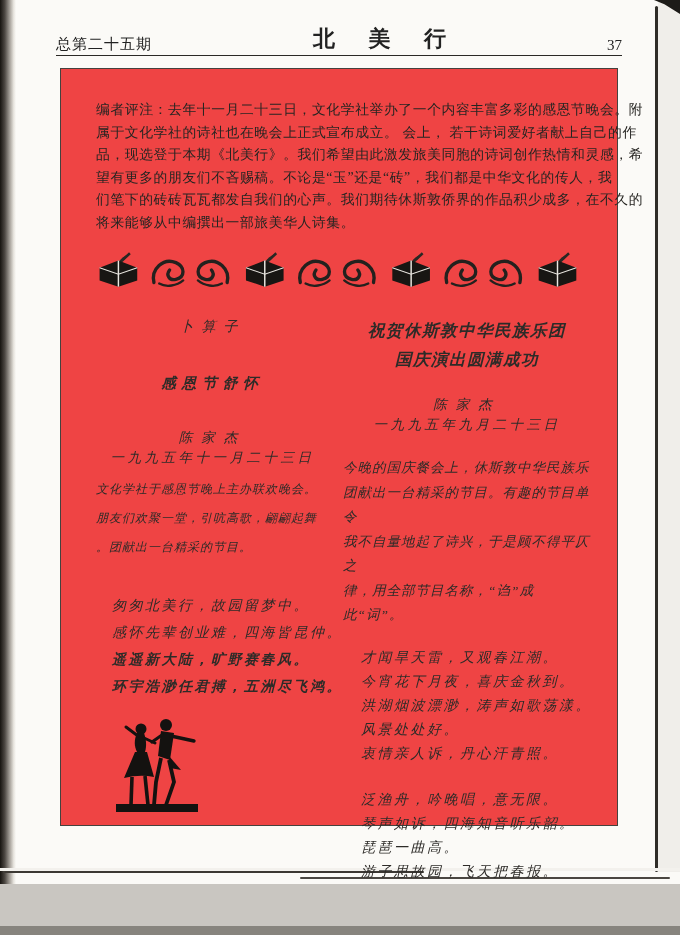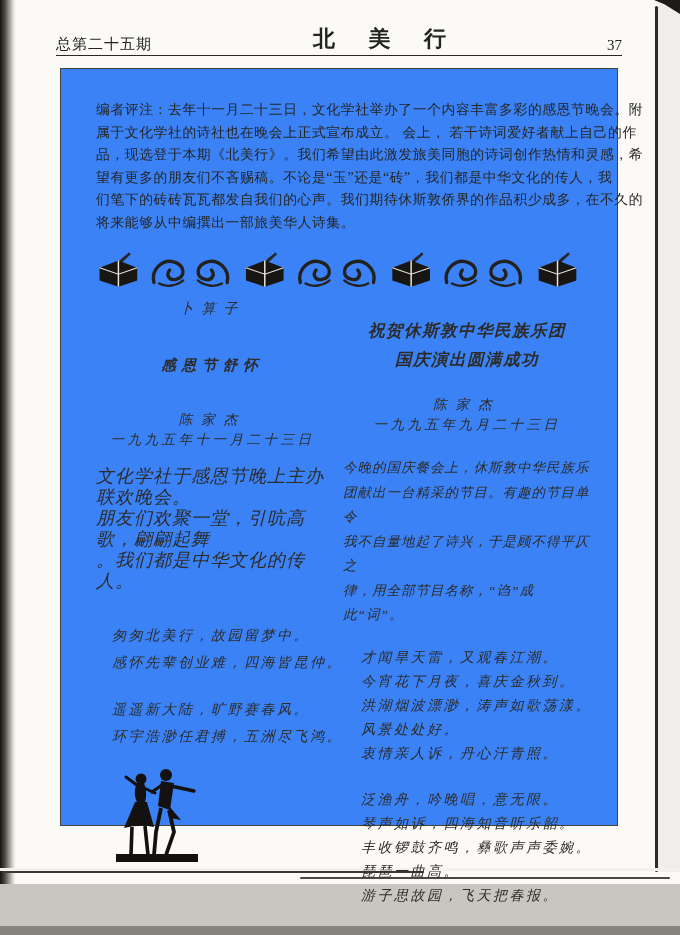--- a/index.html
+++ b/index.html
@@ -43,21 +43,21 @@
   }
   .issue{font-size:15px;letter-spacing:1px;}
   .jtitle{font-size:22px;letter-spacing:14px;font-weight:600;margin-left:14px;}
   .pageno{font-size:15px;}
 
   
   .frame{
     position:absolute;left:60px;top:68px;width:558px;height:758px;
     border:1.5px solid #45423e;
     box-sizing:border-box;
-    background:#3b82f6;
+    background:#ef4444;
   }
   .editor-note{
     margin:30px 34px 0 35px;
     font-size:13.8px;line-height:22.5px;letter-spacing:0.6px;
     color:#262522;
   }
   .editor-note div{white-space:nowrap;}
 
   .divider{
     margin:14px auto 0 auto;width:500px;text-align:center;
@@ -65,31 +65,31 @@
 
   .columns{display:flex;margin-top:2px;}
   .col{width:50%;box-sizing:border-box;}
   .col-left{padding-left:35px;padding-right:10px;}
   .col-right{padding-left:4px;padding-right:26px;}
 
   
   .scripty{font-style:italic;color:#2d2b28;}
   .c{text-align:center;}
 
-  .tune{font-size:14px;letter-spacing:8px;}
+  .tune{margin-top:18px;font-size:14px;letter-spacing:8px;}
   .ltitle{margin-top:38px;font-size:14.5px;font-weight:600;letter-spacing:6px;}
   .rtitle{margin-top:16px;font-size:16.5px;font-weight:700;line-height:29px;letter-spacing:1.5px;}
   .author-l{margin-top:36px;font-size:13.5px;letter-spacing:9px;}
   .author-r{margin-top:22px;font-size:13.5px;letter-spacing:9px;}
   .pdate{margin-top:2px;font-size:13.5px;letter-spacing:3.5px;}
-  .preface-l{margin-top:17px;font-size:18px;line-height:21px;letter-spacing:1px;}
+  .preface-l{margin-top:8px;font-size:12px;line-height:29px;letter-spacing:1px;}
   .preface-r{margin-top:22px;font-size:13.5px;line-height:24.5px;letter-spacing:1px;}
   .stanza{font-size:14px;letter-spacing:2.5px;white-space:nowrap;}
   .st-l1{margin-top:30px;line-height:27px;margin-left:16px;}
-  .st-l2{margin-top:20px;line-height:27px;margin-left:16px;}
+  .st-l2{line-height:27px;margin-left:16px;font-weight:bold;}
   .st-r1{margin-top:18px;line-height:24px;margin-left:18px;}
   .st-r2{margin-top:22px;line-height:24px;margin-left:18px;}
 
   .dancers{margin:16px 0 0 18px;}
 </style>
 </head>
 <body>
 
 <div class="page">
 
@@ -157,21 +157,21 @@
     <div class="columns">
 
       <div class="col col-left">
         <div class="tune scripty c">卜算子</div>
         <div class="ltitle scripty c">感恩节舒怀</div>
         <div class="author-l scripty c">陈家杰</div>
         <div class="pdate scripty c">一九九五年十一月二十三日</div>
         <div class="preface-l scripty">
           <div>文化学社于感恩节晚上主办联欢晚会。</div>
           <div>朋友们欢聚一堂，引吭高歌，翩翩起舞</div>
-          <div>。我们都是中华文化的传人。</div>
+          <div>。团献出一台精采的节目。</div>
         </div>
         <div class="stanza st-l1 scripty">
           <div>匆匆北美行，故园留梦中。</div>
           <div>感怀先辈创业难，四海皆昆仲。</div>
         </div>
         <div class="stanza st-l2 scripty">
           <div>遥遥新大陆，旷野赛春风。</div>
           <div>环宇浩渺任君搏，五洲尽飞鸿。</div>
         </div>
 
@@ -214,21 +214,20 @@
         <div class="stanza st-r1 scripty">
           <div>才闻旱天雷，又观春江潮。</div>
           <div>今宵花下月夜，喜庆金秋到。</div>
           <div>洪湖烟波漂渺，涛声如歌荡漾。</div>
           <div>风景处处好。</div>
           <div>衷情亲人诉，丹心汗青照。</div>
         </div>
         <div class="stanza st-r2 scripty">
           <div>泛渔舟，吟晚唱，意无限。</div>
           <div>琴声如诉，四海知音听乐韶。</div>
-          <div>丰收锣鼓齐鸣，彝歌声声委婉。</div>
           <div>琵琶一曲高。</div>
           <div>游子思故园，飞天把春报。</div>
         </div>
       </div>
 
     </div>
   </div>
 </div>
 
 </body></html>

